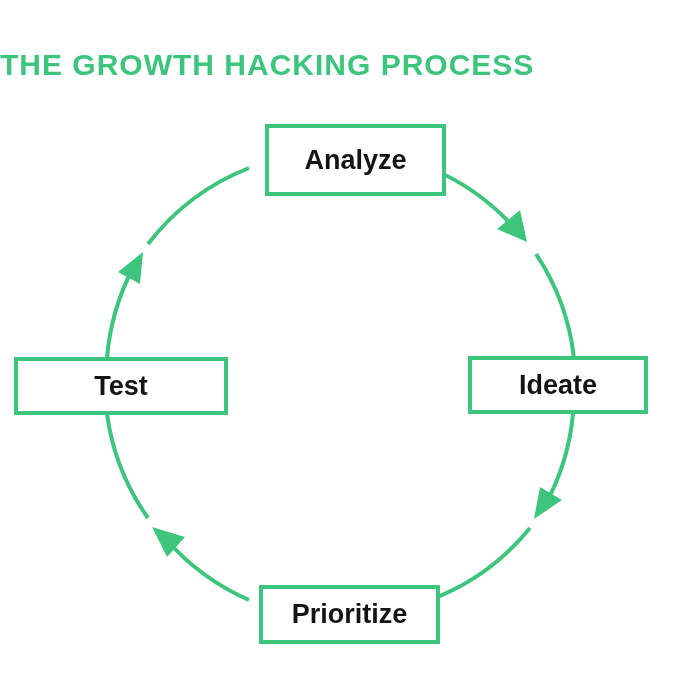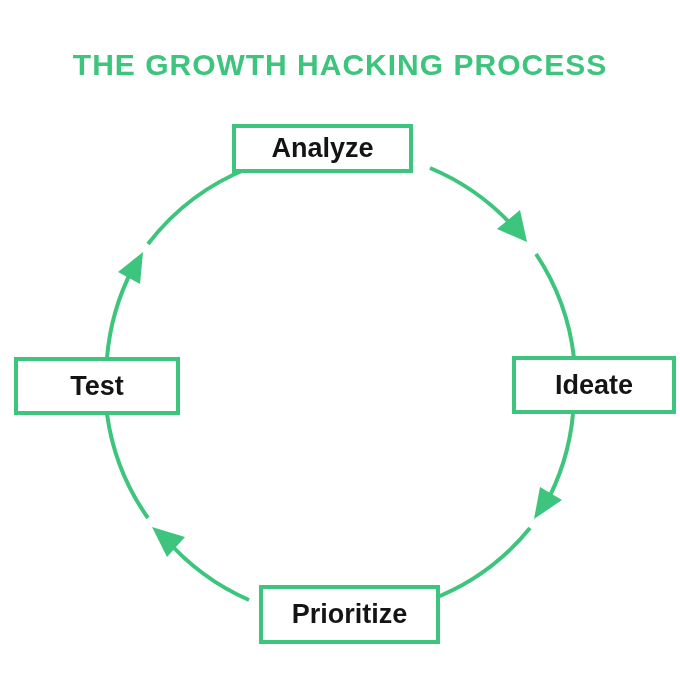--- a/index.html
+++ b/index.html
@@ -1,17 +1,17 @@
 <!DOCTYPE html>
 <html><head>
 <meta charset="utf-8">
 <style>
   html,body{margin:0;padding:0;background:#ffffff;}
   body{width:680px;height:680px;position:relative;overflow:hidden;font-family:"Liberation Sans","DejaVu Sans",sans-serif;}
-  .title{position:absolute;left:0;top:48px;width:680px;text-align:center;color:#3ec57d;font-size:30px;font-weight:bold;letter-spacing:1px;}
+  .title{position:absolute;left:0;top:48px;width:680px;text-align:left;color:#3ec57d;font-size:30px;font-weight:bold;letter-spacing:1px;}
   svg.cycle{position:absolute;left:0;top:0;}
   .box{position:absolute;box-sizing:border-box;border:4px solid #3ec57d;background:#ffffff;display:flex;align-items:center;justify-content:center;font-size:27px;font-weight:bold;color:#141414;}
 </style>
 </head>
 <body>
 
 <div class="title">THE GROWTH HACKING PROCESS</div>
 
 <svg class="cycle" width="680" height="680" viewBox="0 0 680 680">
   <g fill="none" stroke="#3ec57d" stroke-width="4">
@@ -29,24 +29,24 @@
     <path d="M 148 244 A 235 235 0 0 1 249 168"></path>
   </g>
   <g fill="#3ec57d">
     <polygon points="527,242 497,229 520,210"></polygon>
     <polygon points="534,519 540,487 562,500"></polygon>
     <polygon points="152,527 185,537 167,557"></polygon>
     <polygon points="143,252 140,284 118,272"></polygon>
   </g>
 </svg>
 
-<div class="box" style="left:232px;top:124px;width:181px;height:49px;">
+<div class="box" style="left:265px;top:124px;width:181px;height:72px;">
   <span>Analyze</span>
 </div>
-<div class="box" style="left:512px;top:356px;width:164px;height:58px;">
+<div class="box" style="left:468px;top:356px;width:180px;height:58px;">
   <span>Ideate</span>
 </div>
 <div class="box" style="left:249px;top:585px;width:181px;height:59px;margin-left:10px;">
   <span>Prioritize</span>
 </div>
-<div class="box" style="left:14px;top:357px;width:166px;height:58px;">
+<div class="box" style="left:14px;top:357px;width:214px;height:58px;">
   <span>Test</span>
 </div>
 
 </body></html>

